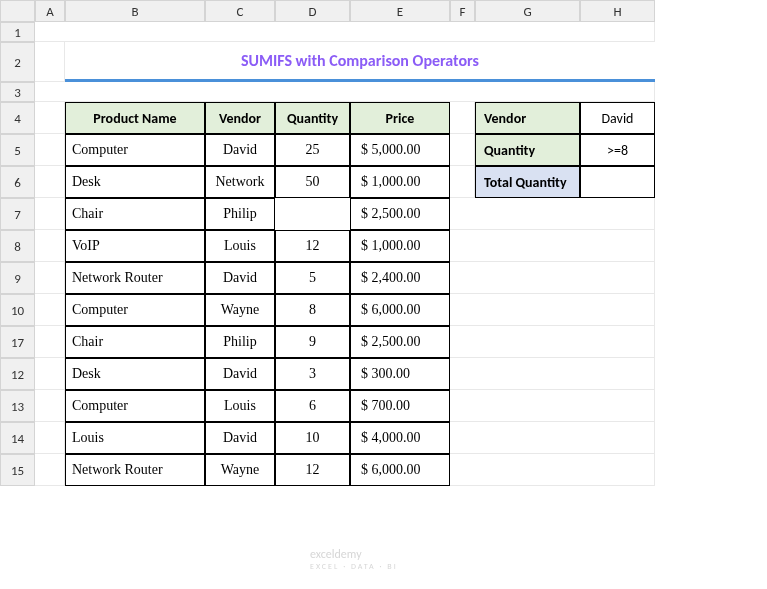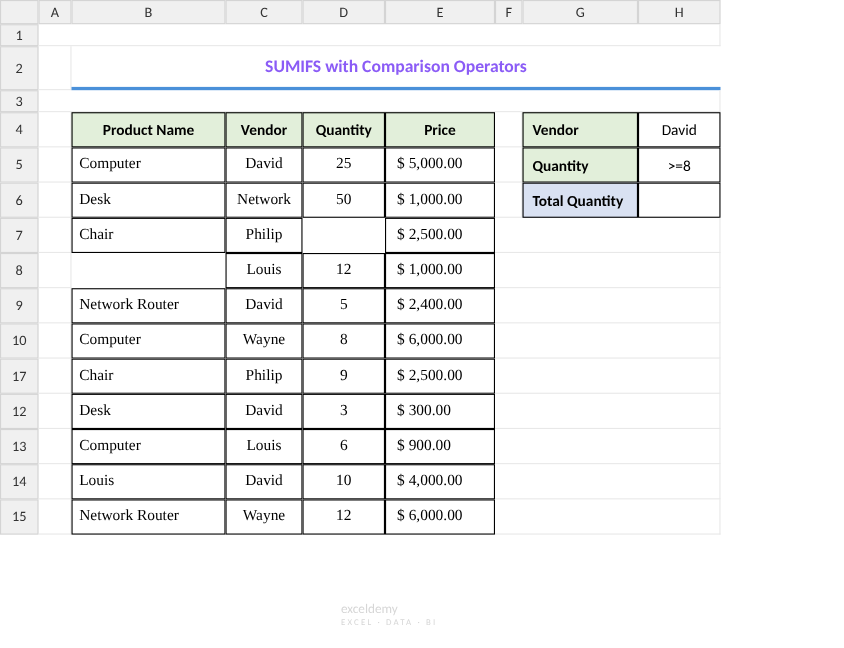--- a/index.html
+++ b/index.html
@@ -147,20 +147,21 @@
 
   <div class="row-header" style="grid-row:8">7</div>
   <div class="cell" style="grid-column:2;grid-row:8"></div>
   <div class="cell td" style="grid-column:3;grid-row:8">Chair</div>
   <div class="cell td center" style="grid-column:4;grid-row:8">Philip</div>
   <div class="cell td price" style="grid-column:6;grid-row:8">$ 2,500.00</div>
   <div class="cell" style="grid-column:7/10;grid-row:8"></div>
 
   <div class="row-header" style="grid-row:9">8</div>
   <div class="cell" style="grid-column:2;grid-row:9"></div>
+  <div class="cell td" style="grid-column:3;grid-row:9">VoIP</div>
   <div class="cell td center" style="grid-column:4;grid-row:9">Louis</div>
   <div class="cell td center" style="grid-column:5;grid-row:9">12</div>
   <div class="cell td price" style="grid-column:6;grid-row:9">$ 1,000.00</div>
   <div class="cell" style="grid-column:7/10;grid-row:9"></div>
 
   <div class="row-header" style="grid-row:10">9</div>
   <div class="cell" style="grid-column:2;grid-row:10"></div>
   <div class="cell td" style="grid-column:3;grid-row:10">Network Router</div>
   <div class="cell td center" style="grid-column:4;grid-row:10">David</div>
   <div class="cell td center" style="grid-column:5;grid-row:10">5</div>
@@ -189,21 +190,21 @@
   <div class="cell td center" style="grid-column:4;grid-row:13">David</div>
   <div class="cell td center" style="grid-column:5;grid-row:13">3</div>
   <div class="cell td price" style="grid-column:6;grid-row:13">$    300.00</div>
   <div class="cell" style="grid-column:7/10;grid-row:13"></div>
 
   <div class="row-header" style="grid-row:14">13</div>
   <div class="cell" style="grid-column:2;grid-row:14"></div>
   <div class="cell td" style="grid-column:3;grid-row:14">Computer</div>
   <div class="cell td center" style="grid-column:4;grid-row:14">Louis</div>
   <div class="cell td center" style="grid-column:5;grid-row:14">6</div>
-  <div class="cell td price" style="grid-column:6;grid-row:14">$    900.00</div>
+  <div class="cell td price" style="grid-column:6;grid-row:14">$    700.00</div>
   <div class="cell" style="grid-column:7/10;grid-row:14"></div>
 
   <div class="row-header" style="grid-row:15">14</div>
   <div class="cell" style="grid-column:2;grid-row:15"></div>
   <div class="cell td" style="grid-column:3;grid-row:15">Louis</div>
   <div class="cell td center" style="grid-column:4;grid-row:15">David</div>
   <div class="cell td center" style="grid-column:5;grid-row:15">10</div>
   <div class="cell td price" style="grid-column:6;grid-row:15">$ 4,000.00</div>
   <div class="cell" style="grid-column:7/10;grid-row:15"></div>
 

